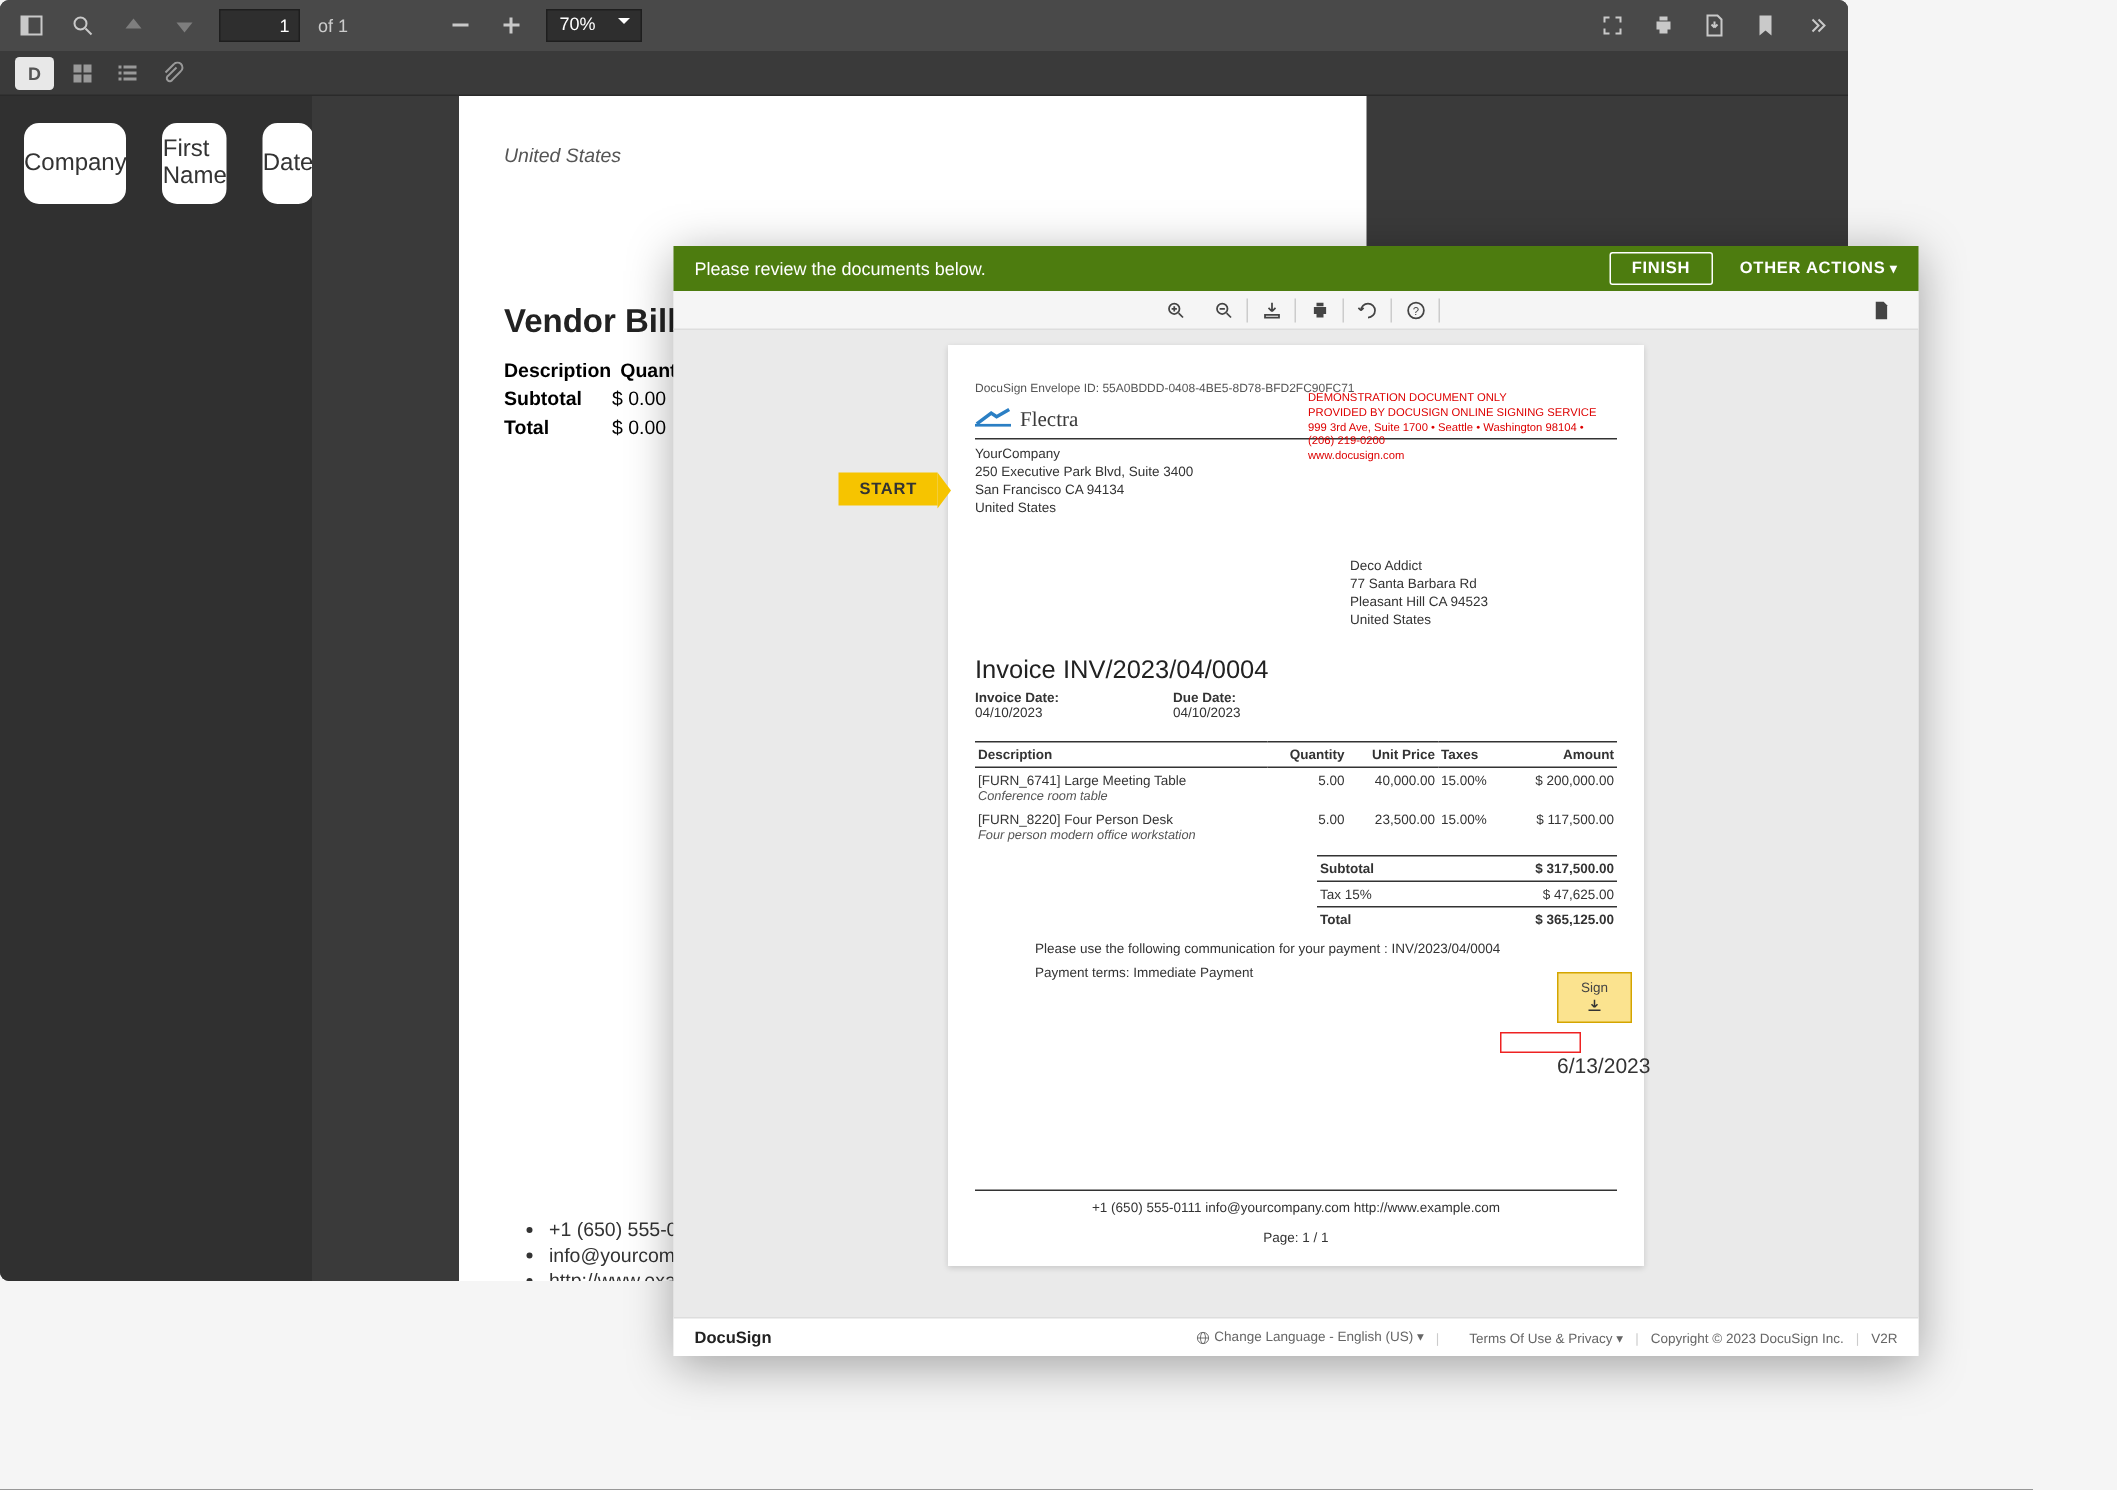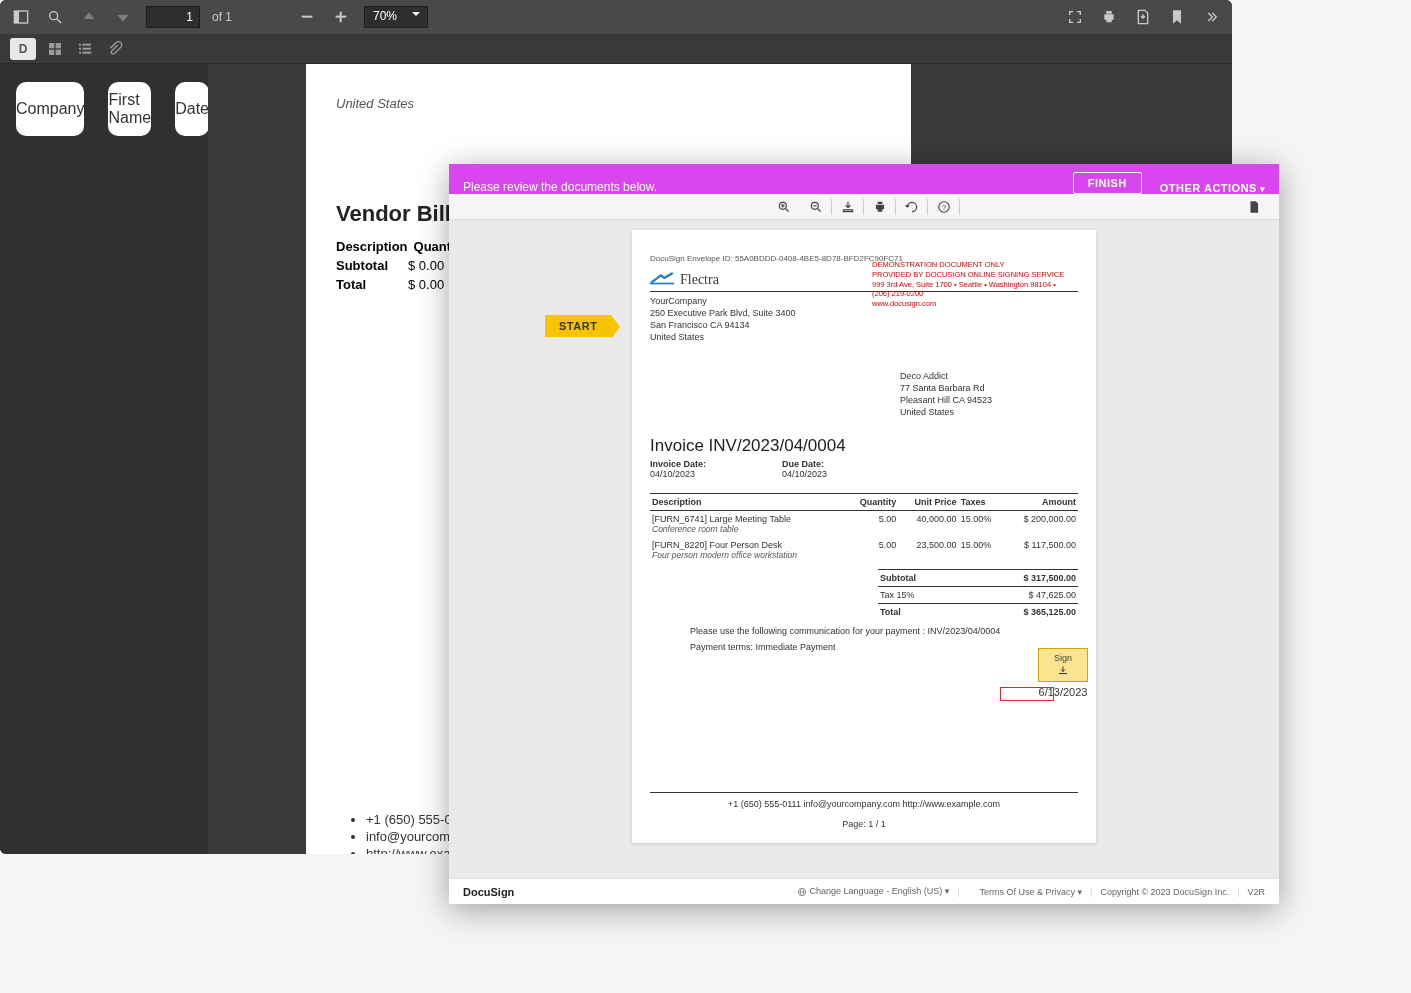--- a/index.html
+++ b/index.html
@@ -36,34 +36,34 @@
 .pdf-page .country { font-style: italic; color: #555; font-size: 13px; margin-top: 12px; }
 .pdf-page h2 { margin-top: 90px; font-size: 22px; color: #222; font-weight: bold; }
 .pdf-page .row-head { display: flex; gap: 6px; margin-top: 12px; font-weight: bold; font-size: 13px; }
 .pdf-page .row-val { display: flex; gap: 18px; font-size: 13px; margin-top: 4px; }
 .pdf-page .row-val strong { width: 54px; display: inline-block; }
 .pdf-page .contacts { margin-top: 520px; list-style: disc; padding-left: 30px; font-size: 13px; color: #333; }
 .pdf-page .contacts li { margin-bottom: 2px; }
 
 
 .docusign { position: absolute; left: 449px; top: 164px; width: 830px; height: 740px; background: #eaeaea; box-shadow: 0 6px 30px rgba(0,0,0,0.35); display: flex; flex-direction: column; }
-.ds-header { height: 30px; background: #d946ef; color: #fff; display: flex; align-items: flex-end; padding: 0 14px; font-size: 12px; }
+.ds-header { height: 30px; background: #4d7c0f; color: #fff; display: flex; align-items: center; padding: 0 14px; font-size: 12px; }
 .ds-header .msg { flex: 1; }
 .ds-finish { background: transparent; border: 1px solid #fff; color: #fff; padding: 4px 14px; font-size: 11px; font-weight: bold; border-radius: 2px; cursor: pointer; letter-spacing: 0.5px; }
 .ds-other { margin-left: 18px; font-size: 11px; font-weight: bold; cursor: pointer; letter-spacing: 0.5px; }
 .ds-other::after { content: ' ▾'; font-size: 9px; }
 
 .ds-toolbar { height: 26px; background: #f5f5f5; border-bottom: 1px solid #ddd; display: flex; align-items: center; justify-content: center; gap: 2px; position: relative; }
 .ds-toolbar .tb { width: 30px; height: 24px; display: flex; align-items: center; justify-content: center; cursor: pointer; position: relative; }
 .ds-toolbar .tb svg { width: 14px; height: 14px; fill: #444; }
 .ds-toolbar .tb.sep::after { content: ''; position: absolute; right: -1px; top: 4px; bottom: 4px; width: 1px; background: #ccc; }
 .ds-toolbar .right-corner { position: absolute; right: 10px; }
 
 .ds-body { flex: 1; background: #eaeaea; overflow: auto; position: relative; }
-.start-flag { position: absolute; left: 96px; top: 95px; background: #f6c400; color: #333; padding: 5px 14px; font-size: 11px; font-weight: bold; letter-spacing: 0.5px; cursor: pointer; }
+.start-flag { position: absolute; left: 110px; top: 95px; background: #f6c400; color: #333; padding: 5px 14px; font-size: 11px; font-weight: bold; letter-spacing: 0.5px; cursor: pointer; }
 .start-flag::after { content: ''; position: absolute; right: -9px; top: 0; width: 0; height: 0; border-top: 12px solid transparent; border-bottom: 12px solid transparent; border-left: 9px solid #f6c400; }
 
 .ds-doc { margin: 10px auto 20px; width: 464px; background: #fff; padding: 24px 18px 14px; box-shadow: 0 1px 4px rgba(0,0,0,0.15); font-size: 10px; color: #333; }
 .env-id { font-size: 8px; color: #555; }
 .demo-box { position: absolute; right: 6px; top: 6px; width: 200px; font-size: 7.5px; color: #d00; line-height: 1.3; }
 .demo-box .lnk { color: #d00; }
 .ds-doc .logo-row { display: flex; align-items: center; gap: 6px; margin-top: 8px; }
 .ds-doc .logo-row .flectra-logo svg { width: 24px; height: 16px; }
 .ds-doc .logo-row .lname { font-size: 14px; color: #3a3a3a; font-family: Georgia, serif; }
 .ds-doc .hr { height: 1px; background: #333; margin-top: 2px; }
@@ -83,21 +83,21 @@
 .totals { width: 200px; margin-left: auto; font-size: 9px; margin-top: 6px; }
 .totals .trow { display: flex; justify-content: space-between; padding: 3px 2px; border-top: 1px solid #333; }
 .totals .trow.first { border-top: 1px solid #333; }
 .totals .trow strong { font-weight: bold; }
 
 .comm, .terms { font-size: 9px; margin-top: 6px; padding-left: 40px; }
 
 .sign-box { position: absolute; right: -10px; top: 394px; width: 50px; }
 .sign-tag { background: #fbe38f; border: 1px solid #d4a500; padding: 4px 6px; text-align: center; font-size: 9px; color: #444; cursor: pointer; }
 .sign-tag svg { width: 16px; height: 12px; display: block; margin: 2px auto 0; fill: #333; }
-.sign-date { font-size: 11px; text-align: center; margin-top: 4px; color: #333; }
+.sign-date { font-size: 14px; text-align: center; margin-top: 20px; color: #333; }
 
 .red-field { position: absolute; right: 24px; bottom: 128px; width: 54px; height: 14px; border: 1px solid #e22; }
 
 .doc-foot-hr { height: 1px; background: #333; margin-top: 140px; }
 .doc-foot { text-align: center; font-size: 9px; margin-top: 6px; }
 .doc-foot .pg { margin-top: 10px; font-size: 9px; }
 
 .ds-bottom { height: 26px; background: #fff; border-top: 1px solid #ddd; display: flex; align-items: center; padding: 0 14px; font-size: 9px; color: #666; }
 .ds-bottom .logo { font-weight: bold; color: #222; font-size: 11px; }
 .ds-bottom .sp { flex: 1; }

